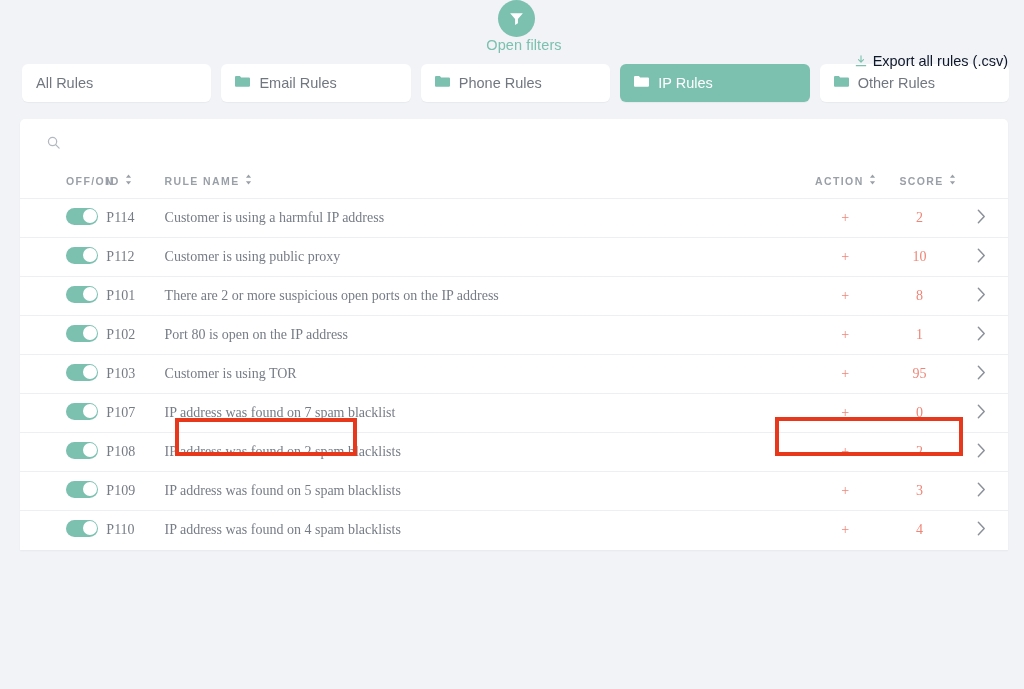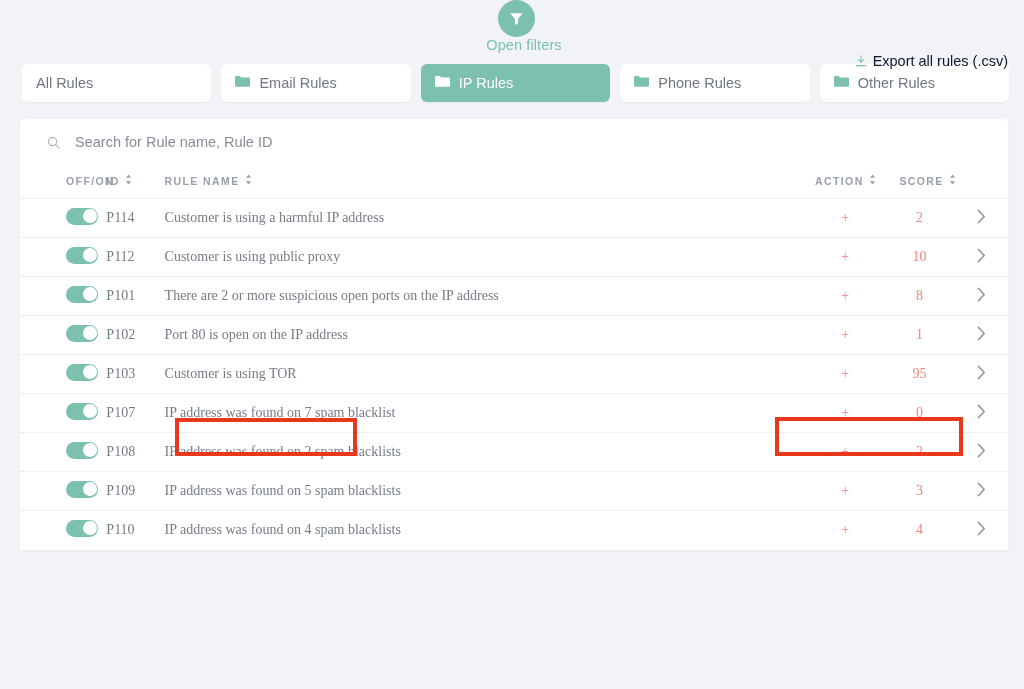--- a/index.html
+++ b/index.html
@@ -211,50 +211,49 @@
 <div class="tabs">
     <div class="tab">
       <span>All Rules</span>
     </div>
     <div class="tab">
       <span class="folder"><svg width="15" height="13" viewBox="0 0 20 16" aria-hidden="true">
           <path d="M0 2.2A1.4 1.4 0 011.4.8h5.1l1.7 2h10.4A1.4 1.4 0 0120 4.2v9.6A1.4 1.4 0 0118.6 15H1.4A1.4 1.4 0 010 13.6z" fill="#7cc0b0"></path>
         </svg></span>
       <span>Email Rules</span>
     </div>
+    <div class="tab">
+      <span class="folder"><svg width="15" height="13" viewBox="0 0 20 16" aria-hidden="true">
+          <path d="M0 2.2A1.4 1.4 0 011.4.8h5.1l1.7 2h10.4A1.4 1.4 0 0120 4.2v9.6A1.4 1.4 0 0118.6 15H1.4A1.4 1.4 0 010 13.6z" fill="#7cc0b0"></path>
+        </svg></span>
+      <span>Phone Rules</span>
+    </div>
     <div class="tab active">
       <span class="folder"><svg width="15" height="13" viewBox="0 0 20 16" aria-hidden="true">
           <path d="M0 2.2A1.4 1.4 0 011.4.8h5.1l1.7 2h10.4A1.4 1.4 0 0120 4.2v9.6A1.4 1.4 0 0118.6 15H1.4A1.4 1.4 0 010 13.6z" fill="#ffffff"></path>
         </svg></span>
       <span>IP Rules</span>
     </div>
     <div class="tab">
       <span class="folder"><svg width="15" height="13" viewBox="0 0 20 16" aria-hidden="true">
           <path d="M0 2.2A1.4 1.4 0 011.4.8h5.1l1.7 2h10.4A1.4 1.4 0 0120 4.2v9.6A1.4 1.4 0 0118.6 15H1.4A1.4 1.4 0 010 13.6z" fill="#7cc0b0"></path>
         </svg></span>
-      <span>Phone Rules</span>
-    </div>
-    <div class="tab">
-      <span class="folder"><svg width="15" height="13" viewBox="0 0 20 16" aria-hidden="true">
-          <path d="M0 2.2A1.4 1.4 0 011.4.8h5.1l1.7 2h10.4A1.4 1.4 0 0120 4.2v9.6A1.4 1.4 0 0118.6 15H1.4A1.4 1.4 0 010 13.6z" fill="#7cc0b0"></path>
-        </svg></span>
       <span>Other Rules</span>
     </div>
   </div>
 
 <div class="card">
 
   <div class="searchrow">
     <span>
       <svg width="15" height="15" viewBox="0 0 24 24" aria-hidden="true">
         <circle cx="10.5" cy="10.5" r="6.6" fill="none" stroke="#b3b8c0" stroke-width="2"></circle>
         <path d="M15.4 15.4L21 21" stroke="#b3b8c0" stroke-width="2" stroke-linecap="round"></path>
       </svg>
     </span>
-    <input class="search-input" type="text" placeholder="Search for Rule name, Rule ID" style="">
   </div>
 
   <table>
     <colgroup>
       <col class="c-toggle">
         <col class="c-id">
         <col class="c-name">
       <col class="c-action">
         <col class="c-score">
         <col class="c-arrow">

